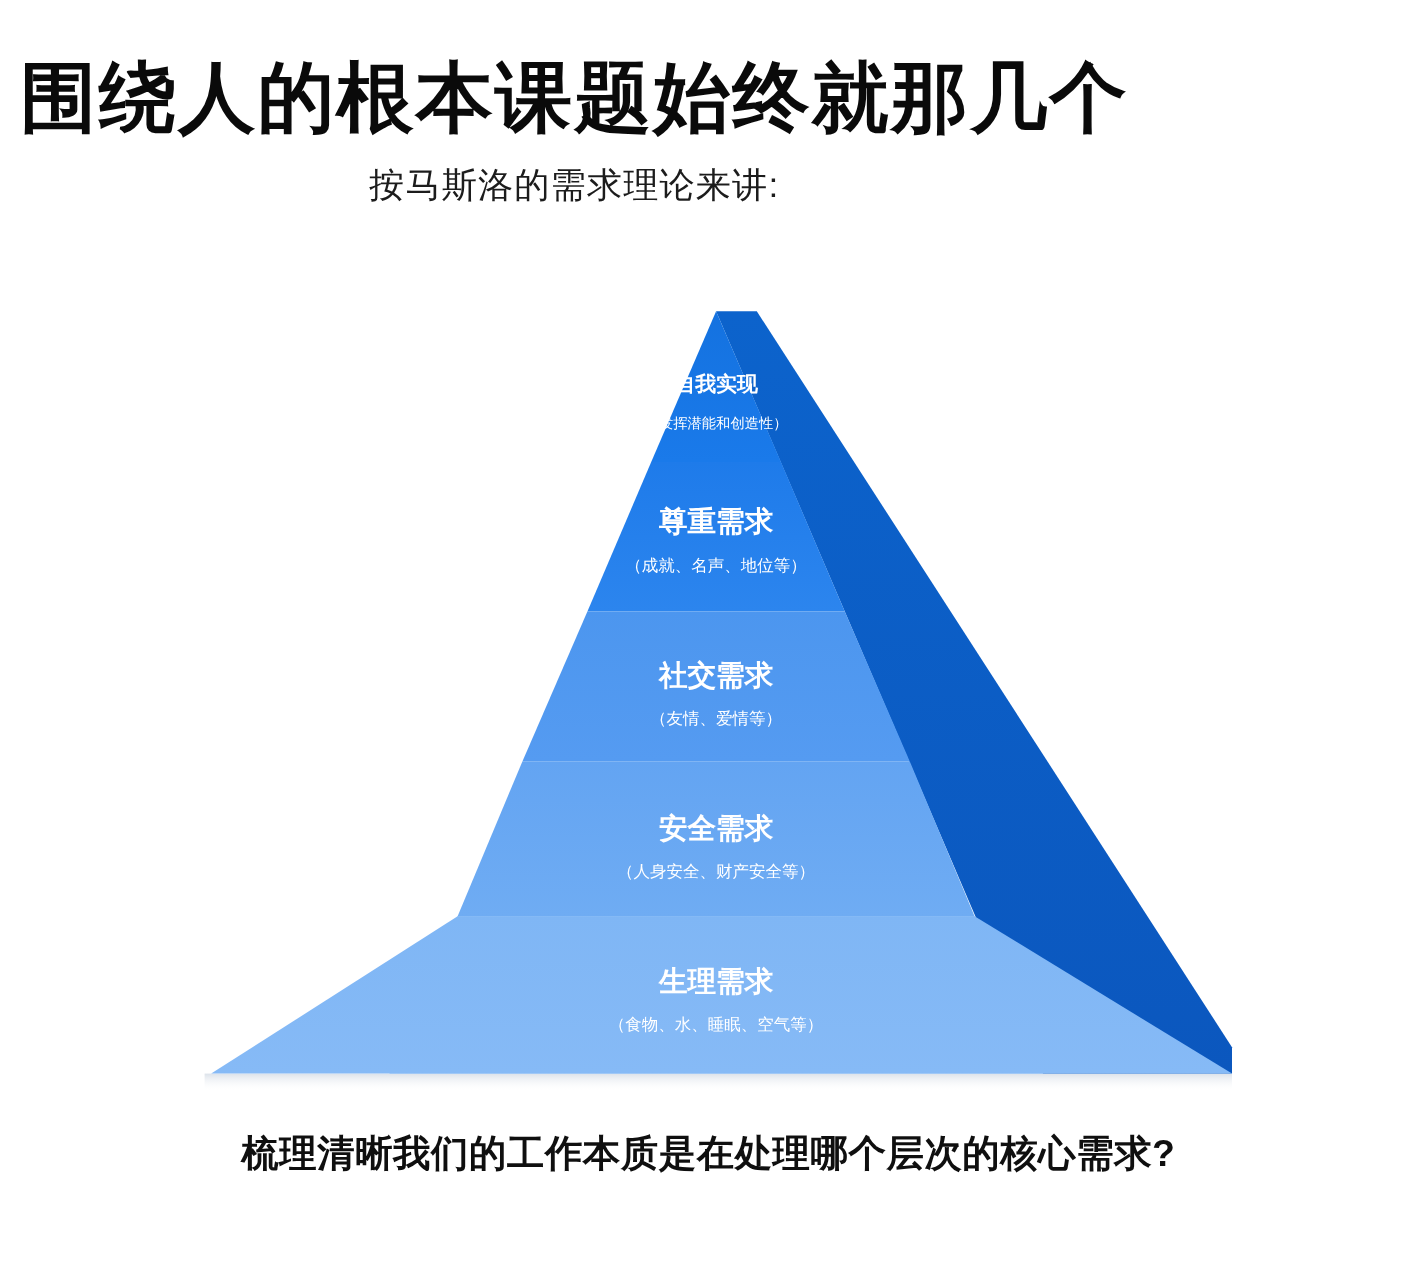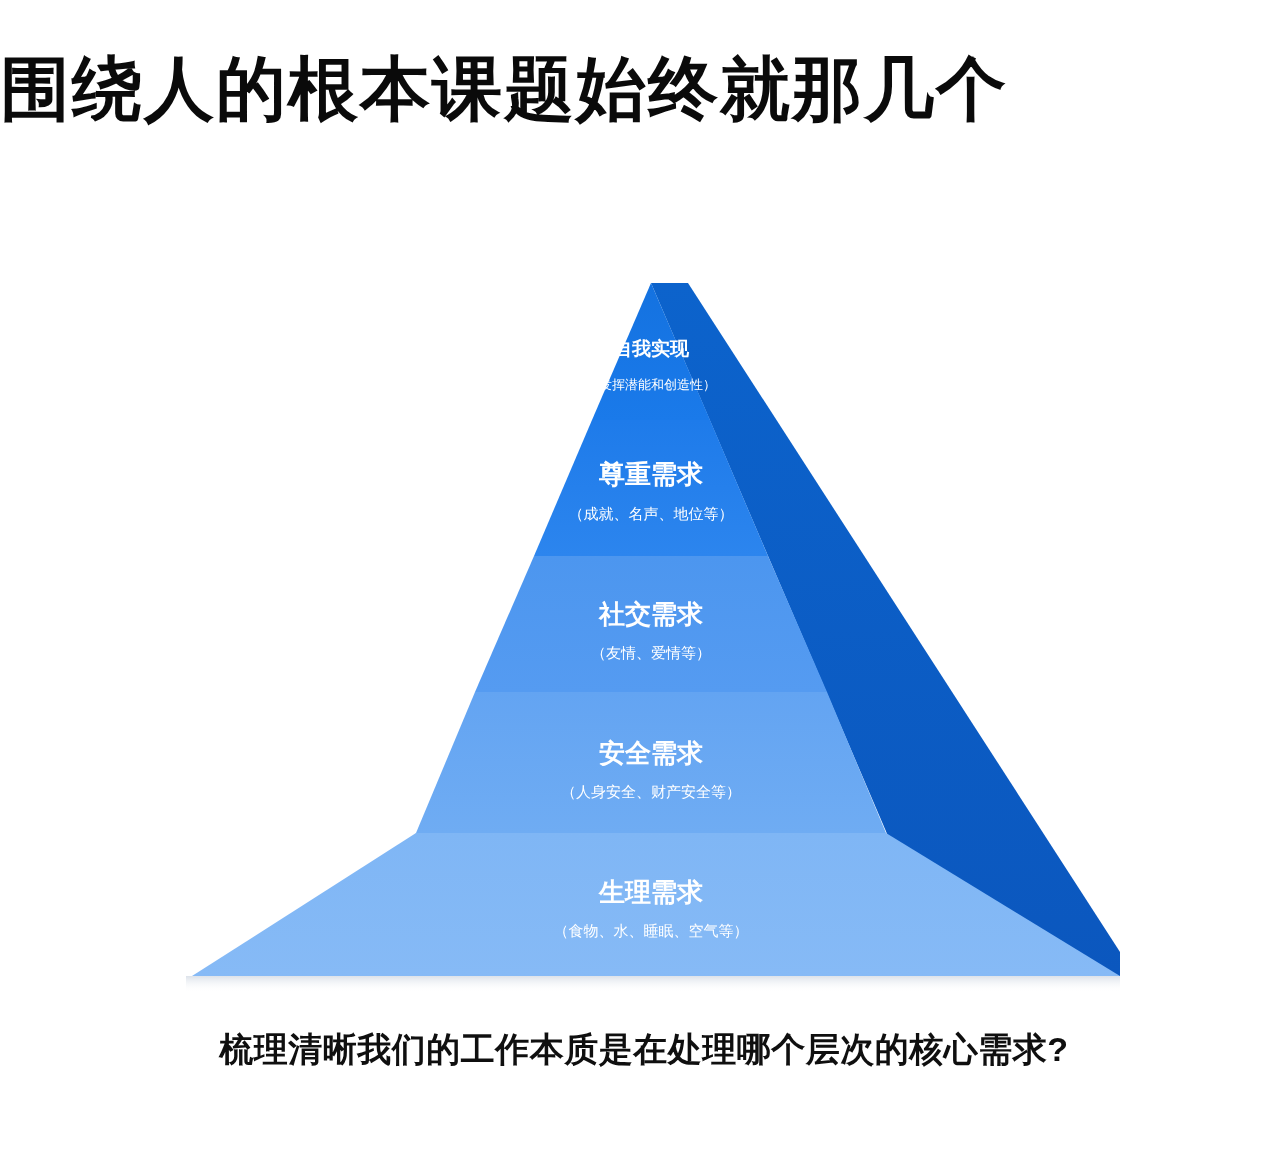--- a/index.html
+++ b/index.html
@@ -20,21 +20,21 @@
     inset: 0;
     background: #ffffff;
   }
 
   
   .header {
     position: absolute;
     top: 0;
     left: 0;
     width: 1044px;
-    text-align: left;
+    text-align: center;
   }
   .page-title {
     margin: 0;
     padding-top: 54px;
     font-size: 70px;
     line-height: 1.0;
     font-weight: 700;
     letter-spacing: 2px;
     color: #0a0a0a;
     white-space: nowrap;
@@ -97,20 +97,21 @@
     white-space: nowrap;
   }
 </style>
 </head>
 <body>
 
 <div class="slide">
 
   <div class="header">
     <h1 class="page-title">围绕人的根本课题始终就那几个</h1>
+    <p class="page-subtitle">按马斯洛的需求理论来讲:</p>
   </div>
 
   <div class="pyramid-wrap">
     <svg class="pyramid-svg" viewBox="0 0 1280 740" preserveAspectRatio="none">
 
       <defs>
 
         <linearGradient id="g1" x1="0" y1="0" x2="0" y2="1">
           <stop offset="0%" stop-color="#1472E0"></stop>
           <stop offset="100%" stop-color="#1A7AEA"></stop>

